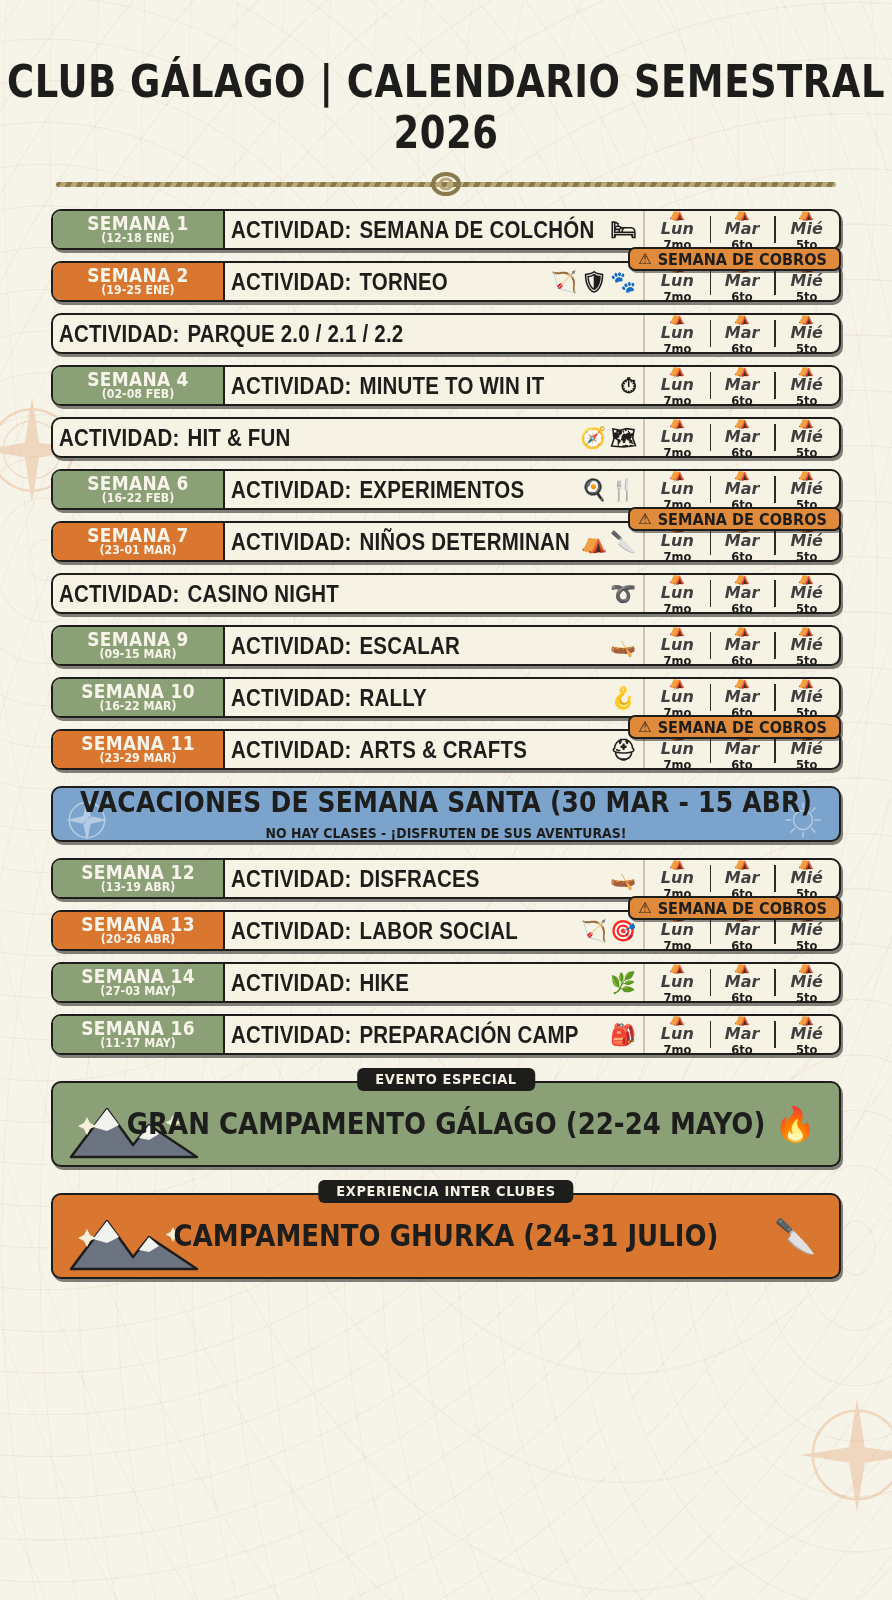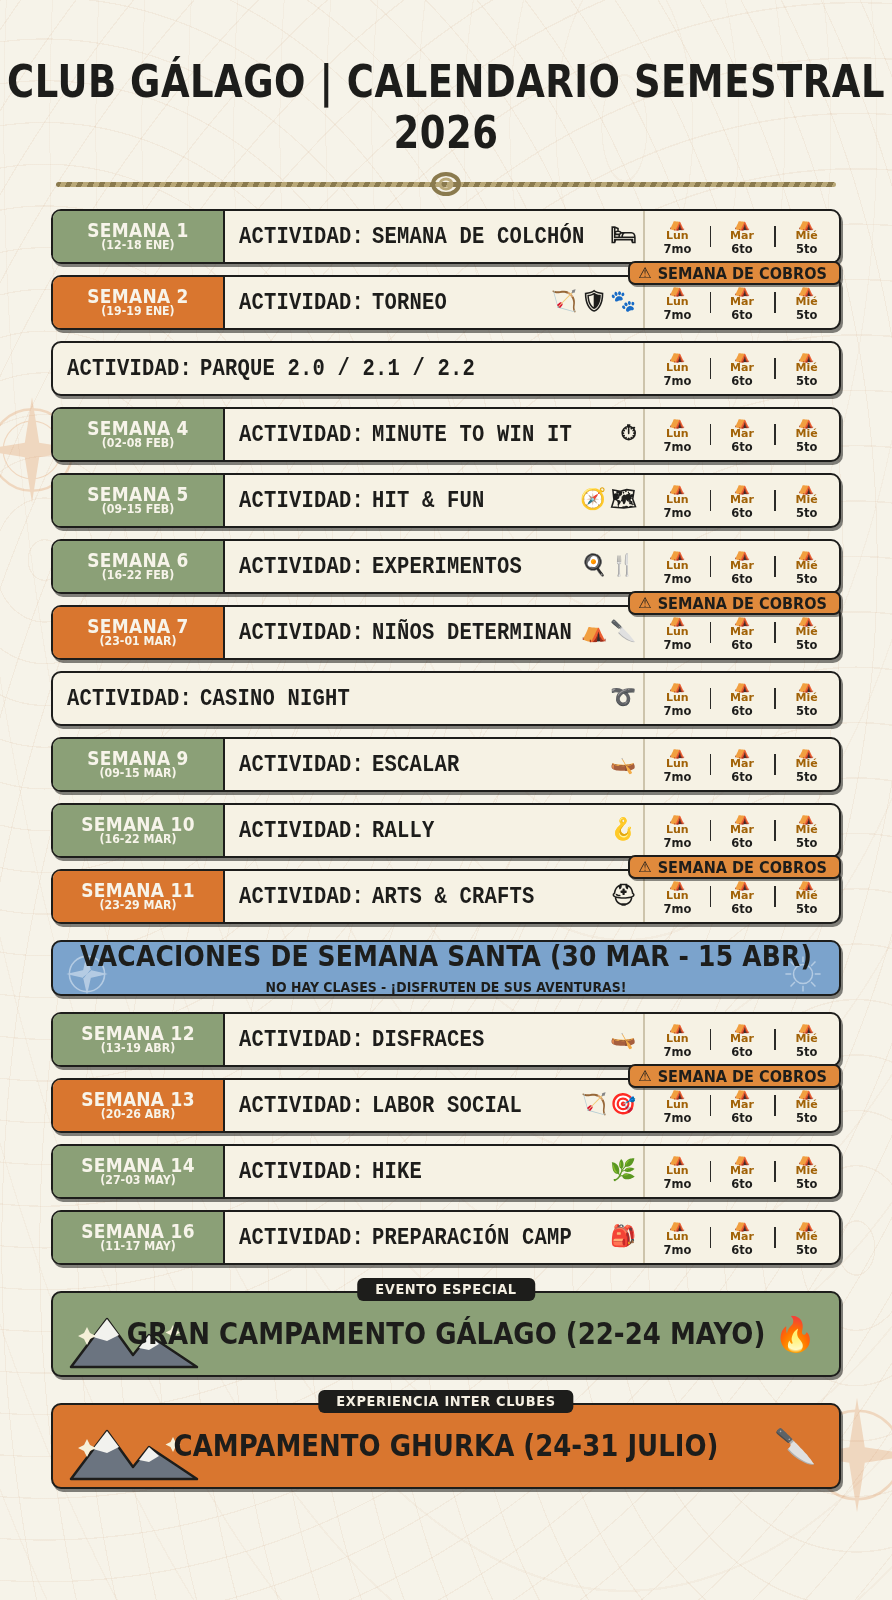--- a/index.html
+++ b/index.html
@@ -52,21 +52,21 @@
   }
   .rope .knot {
     position: absolute; left: 50%; top: -8px; transform: translateX(-50%);
     width: 54px; height: 30px;
   }
   .rows { position: relative; margin: 18px auto 0; width: 790px; }
 
   .row {
     position: relative;
     display: flex; align-items: stretch;
-    height: 55px;
+    height: 41px;
     margin-bottom: 11px;
     background: #f6f2e4;
     border: 2.5px solid #1d1d1b;
     border-radius: 10px;
     box-shadow: 2px 3px 0 rgba(29,29,27,.55);
   }
   .wk {
     width: 172px; flex: none;
     border-right: 2.5px solid #1d1d1b;
     border-radius: 7px 0 0 7px;
@@ -83,22 +83,22 @@
     transform: scaleY(1.12);
   }
   .wk .wk-date {
     font-family: "DejaVu Sans", sans-serif;
     font-weight: 700; font-size: 11px; 
     transform: scaleY(1.05);
   }
   .act {
     flex: 1 1 auto;
     display: flex; align-items: center;
-    padding-left: 14px;
-    font-family: Liberation Mono, monospace;
+    padding-left: 6px;
+    font-family: Liberation Sans, sans-serif;
     font-weight: 700;
     font-size: 20.5px;
     color: #1d1d1b;
     letter-spacing: .2px;
     white-space: nowrap;
     transform-origin: left center;
   }
   .act .lbl { transform: scaleY(1.14); display: inline-block; }
   .act .nm { transform: scaleY(1.14); display: inline-block; margin-left: 8px; }
   .icons {
@@ -114,21 +114,21 @@
   .day {
     flex: 1; text-align: center;
     font-family: "DejaVu Sans", sans-serif;
     position: relative;
   }
   .day + .day::before {
     content: ""; position: absolute; left: 0; top: 9px; bottom: 9px;
     width: 1.5px; background: #2b2b28;
   }
   .day .tent { font-size: 13px; color: #d9762f; line-height: 1; }
-  .day .dname { font-size: 11px; font-weight: 700; color: #a16207; line-height: 1.15; }
+  .day .dname { font-size: 16px; font-weight: 700; color: #404040; line-height: 1.15; font-style: italic; }
   .day .grade { font-size: 11.5px; font-weight: 700; color: #1d1d1b; line-height: 1.15; }
 
   .cobros {
     position: absolute; right: -2px; top: -16px;
     background: #e08a3c;
     border: 2.5px solid #1d1d1b;
     border-radius: 7px;
     height: 24px;
     padding: 0 12px 0 8px;
     display: flex; align-items: center; gap: 6px;
@@ -254,21 +254,21 @@
           </div>
         </div>
       </div>
       <div class="row">
         <div class="cobros">
           <span class="warn">⚠</span>
           <span class="txt">SEMANA DE COBROS</span>
         </div>
         <div class="wk orange">
           <div class="wk-name">SEMANA 2</div>
-          <div class="wk-date">(19-19 ENE)</div>
+          <div class="wk-date">(19-25 ENE)</div>
         </div>
         <div class="act">
           <span class="lbl">ACTIVIDAD:</span>
           <span class="nm">TORNEO</span>
           <span class="icons">
             <span>🏹</span>
             <span>🛡</span>
             <span>🐾</span>
           </span>
         </div>
@@ -338,24 +338,20 @@
             <div class="grade">6to</div>
           </div>
           <div class="day">
             <div class="tent">⛺</div>
             <div class="dname">Mié</div>
             <div class="grade">5to</div>
           </div>
         </div>
       </div>
       <div class="row">
-        <div class="wk green">
-          <div class="wk-name">SEMANA 5</div>
-          <div class="wk-date">(09-15 FEB)</div>
-        </div>
         <div class="act">
           <span class="lbl">ACTIVIDAD:</span>
           <span class="nm">HIT &amp; FUN</span>
           <span class="icons">
             <span>🧭</span>
             <span>🗺</span>
           </span>
         </div>
         <div class="days">
           <div class="day">

